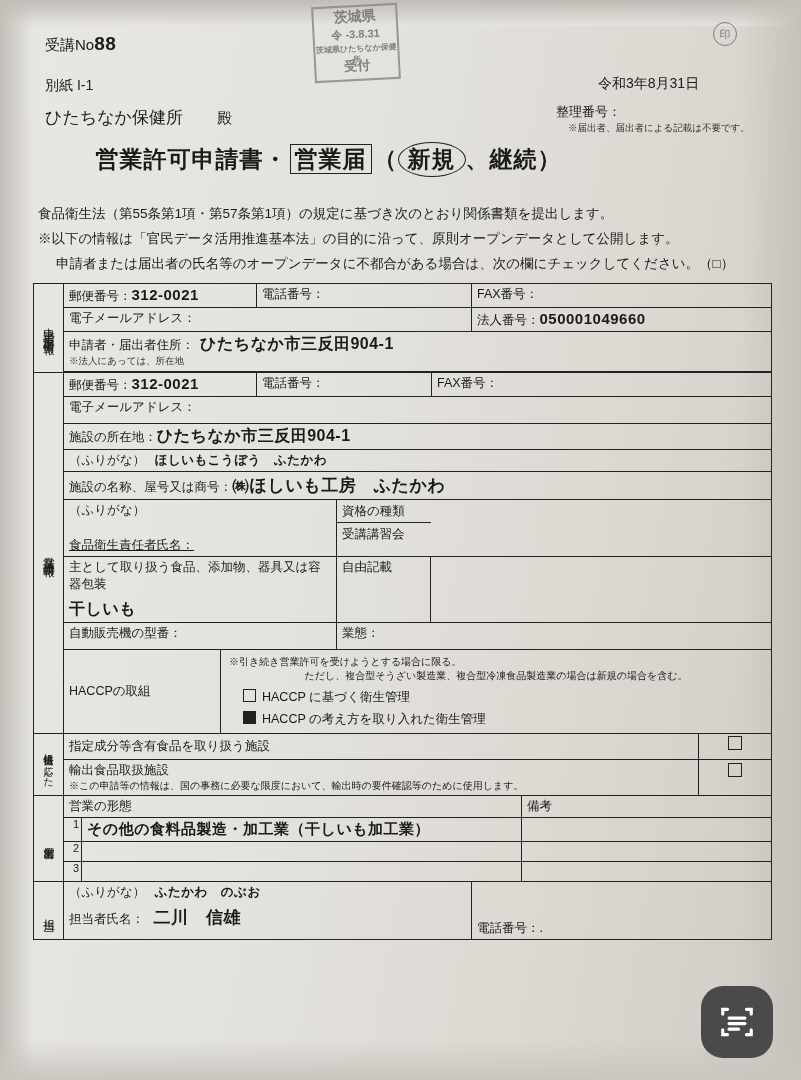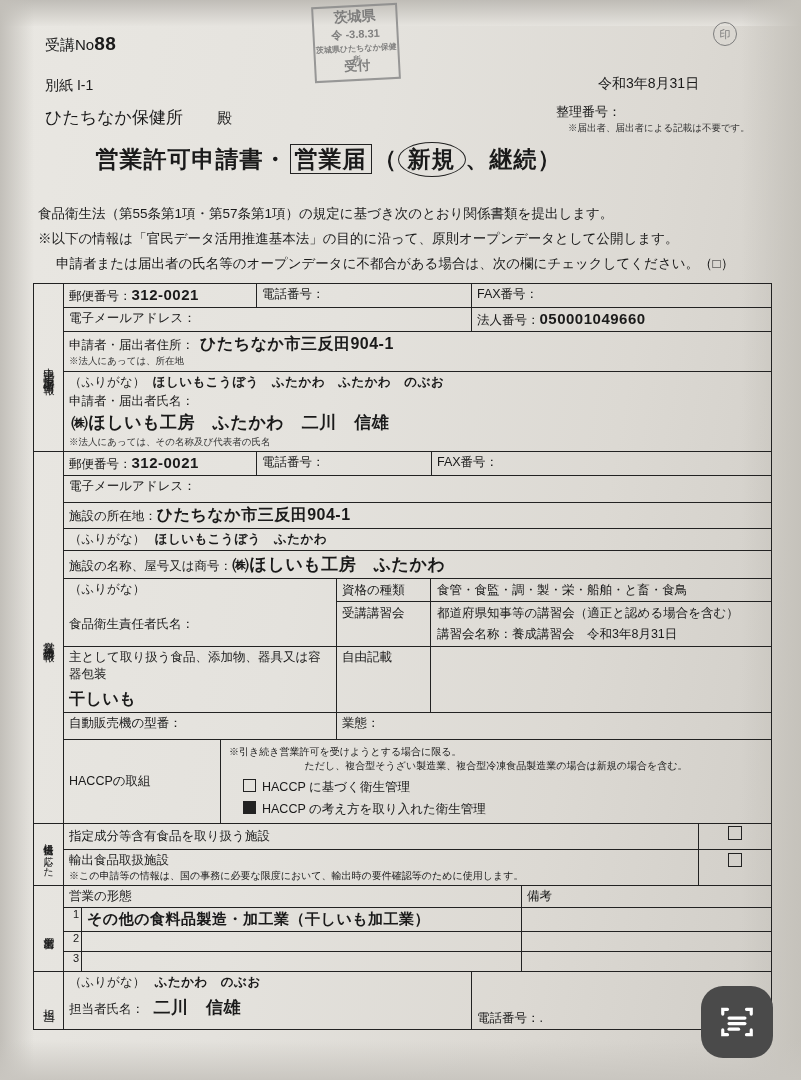--- a/index.html
+++ b/index.html
@@ -150,31 +150,20 @@
             <div class="cell" style="flex:1;border-right:none;padding-bottom:3px;">
               <div style="display:flex;align-items:baseline;text-align:right;">
                 <span>申請者・届出者住所：</span>
                 <span class="val hand" style="margin-left:6px;font-size:16px;">ひたちなか市三反田904-1</span>
               </div>
               <div class="note">※法人にあっては、所在地</div>
             </div>
           </div>
 
           <div class="row" style="border-bottom:none;">
-            <div class="cell" style="width:408px;">
-              <div>
-                <span>（ふりがな）</span>
-                <span class="hand" style="font-size:12.5px;margin-left:4px;">ほしいもこうぼう　ふたかわ　ふたかわ　のぶお</span>
-              </div>
-              <div style="margin-top:2px;">
-                <span>申請者・届出者氏名：</span>
-              </div>
-              <div class="val hand" style="font-size:17px;margin:1px 0 2px 2px;">㈱ほしいも工房　ふたかわ　二川　信雄</div>
-              <div class="note">※法人にあっては、その名称及び代表者の氏名</div>
-            </div>
           </div>
         </div>
       </div>
 
       <div class="row" style="border-bottom:1.6px solid #222;">
         <div class="sidelabel">
           <span class="vert">営業施設情報</span>
         </div>
         <div class="blk">
 
@@ -211,30 +200,25 @@
 
           <div class="row">
             <div class="cell" style="flex:1;border-right:none;">
               <span>施設の名称、屋号又は商号：</span><span class="val hand" style="font-size:17px;">㈱ほしいも工房　ふたかわ</span>
             </div>
           </div>
 
           <div class="row">
             <div class="cell" style="width:273px;">
               <div>（ふりがな）</div>
-              <div style="margin-top:18px;">食品衛生責任者氏名：</div>
+              <div style="margin-top:18px;text-decoration:underline;">食品衛生責任者氏名：</div>
             </div>
             <div class="cell" style="width:94px;padding:0;">
               <div style="border-bottom:1px solid #222;height:22px;line-height:22px;padding-left:5px;">資格の種類</div>
               <div style="height:22px;line-height:22px;padding-left:5px;">受講講習会</div>
-            </div>
-            <div class="cell" style="flex:1;padding:0;">
-              <div style="border-bottom:1px solid #222;height:22px;line-height:22px;padding-left:6px;">食管・食監・調・製・栄・船舶・と畜・食鳥</div>
-              <div style="height:22px;line-height:22px;padding-left:6px;">都道府県知事等の講習会（適正と認める場合を含む）</div>
-              <div style="height:22px;line-height:20px;padding-left:6px;">講習会名称：養成講習会　令和3年8月31日</div>
             </div>
           </div>
 
           <div class="row">
             <div class="cell" style="width:273px;">
               <div>主として取り扱う食品、添加物、器具又は容器包装</div>
               <div class="val hand" style="font-size:16px;margin-top:6px;">干しいも</div>
             </div>
             <div class="cell" style="width:94px;">
               <span>自由記載</span>

